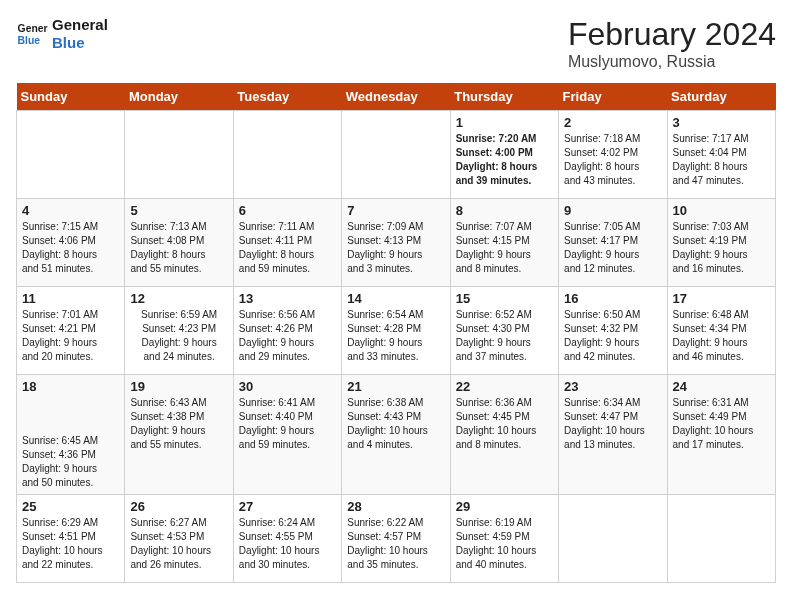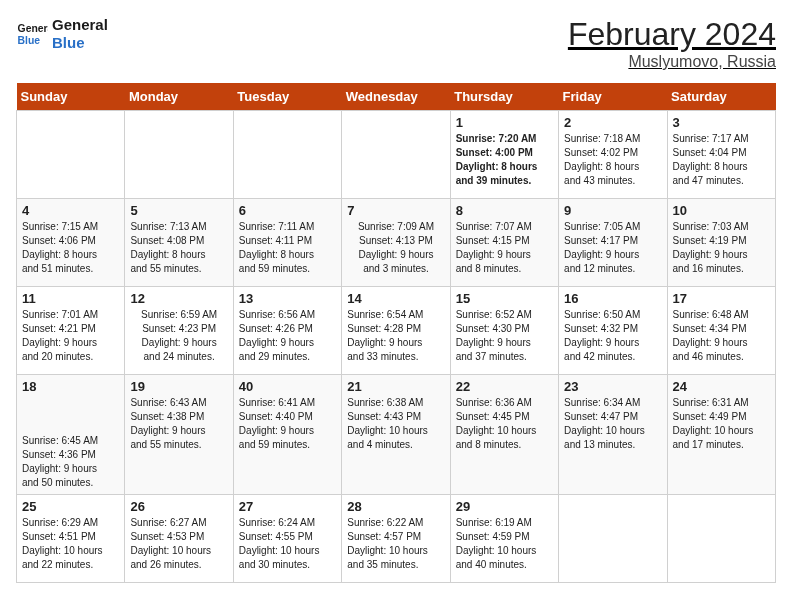--- a/index.html
+++ b/index.html
@@ -19,22 +19,20 @@
     .logo {
       display: flex;
       align-items: center;
       gap: 4px;
     }
     .logo-icon {
       width: 32px;
       height: 32px;
     }
     .title-block {
-      text-align: right;
-      text-decoration: underline;
     }
     .month-year {
       font-size: 32px;
       font-weight: 300;
       color: #222;
     }
     .location {
       font-size: 16px;
       color: #444;
       font-weight: normal;
@@ -156,21 +154,21 @@
         </td>
         <td>
           <div class="day-num">6</div>
           <div class="day-info" style="white-space: pre-line;">Sunrise: 7:11 AM
 Sunset: 4:11 PM
 Daylight: 8 hours
 and 59 minutes.</div>
         </td>
         <td>
           <div class="day-num">7</div>
-          <div class="day-info" style="white-space: pre-line; text-align: center;">Sunrise: 7:09 AM
+          <div class="day-info" style="white-space: pre-line;">Sunrise: 7:09 AM
 Sunset: 4:13 PM
 Daylight: 9 hours
 and 3 minutes.</div>
         </td>
         <td>
           <div class="day-num">8</div>
           <div class="day-info" style="white-space: pre-line;">Sunrise: 7:07 AM
 Sunset: 4:15 PM
 Daylight: 9 hours
 and 8 minutes.</div>
@@ -250,21 +248,21 @@
 and 50 minutes.</div>
         </td>
         <td>
           <div class="day-num">19</div>
           <div class="day-info" style="white-space: pre-line;">Sunrise: 6:43 AM
 Sunset: 4:38 PM
 Daylight: 9 hours
 and 55 minutes.</div>
         </td>
         <td>
-          <div class="day-num">40</div>
+          <div class="day-num">30</div>
           <div class="day-info" style="white-space: pre-line;">Sunrise: 6:41 AM
 Sunset: 4:40 PM
 Daylight: 9 hours
 and 59 minutes.</div>
         </td>
         <td>
           <div class="day-num">21</div>
           <div class="day-info" style="white-space: pre-line;">Sunrise: 6:38 AM
 Sunset: 4:43 PM
 Daylight: 10 hours

